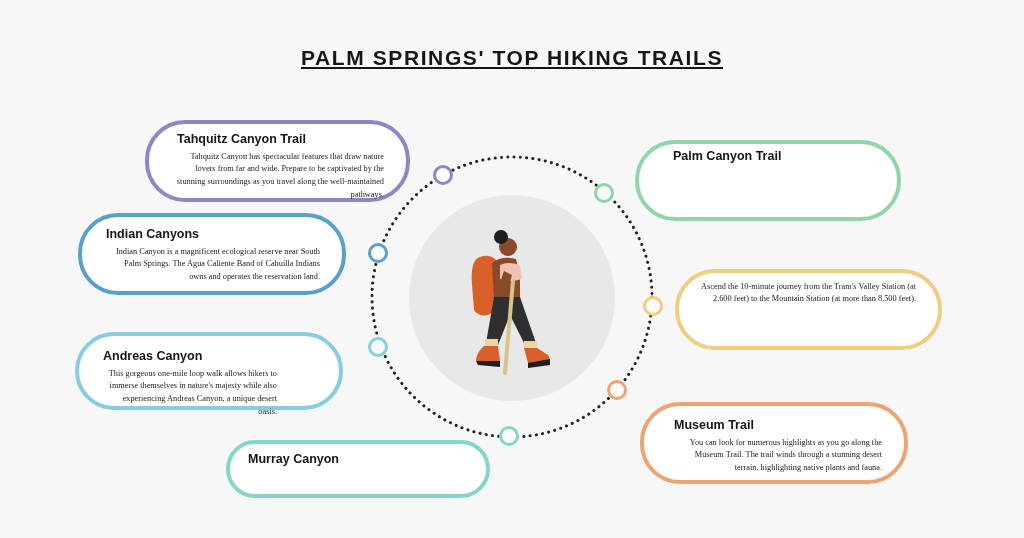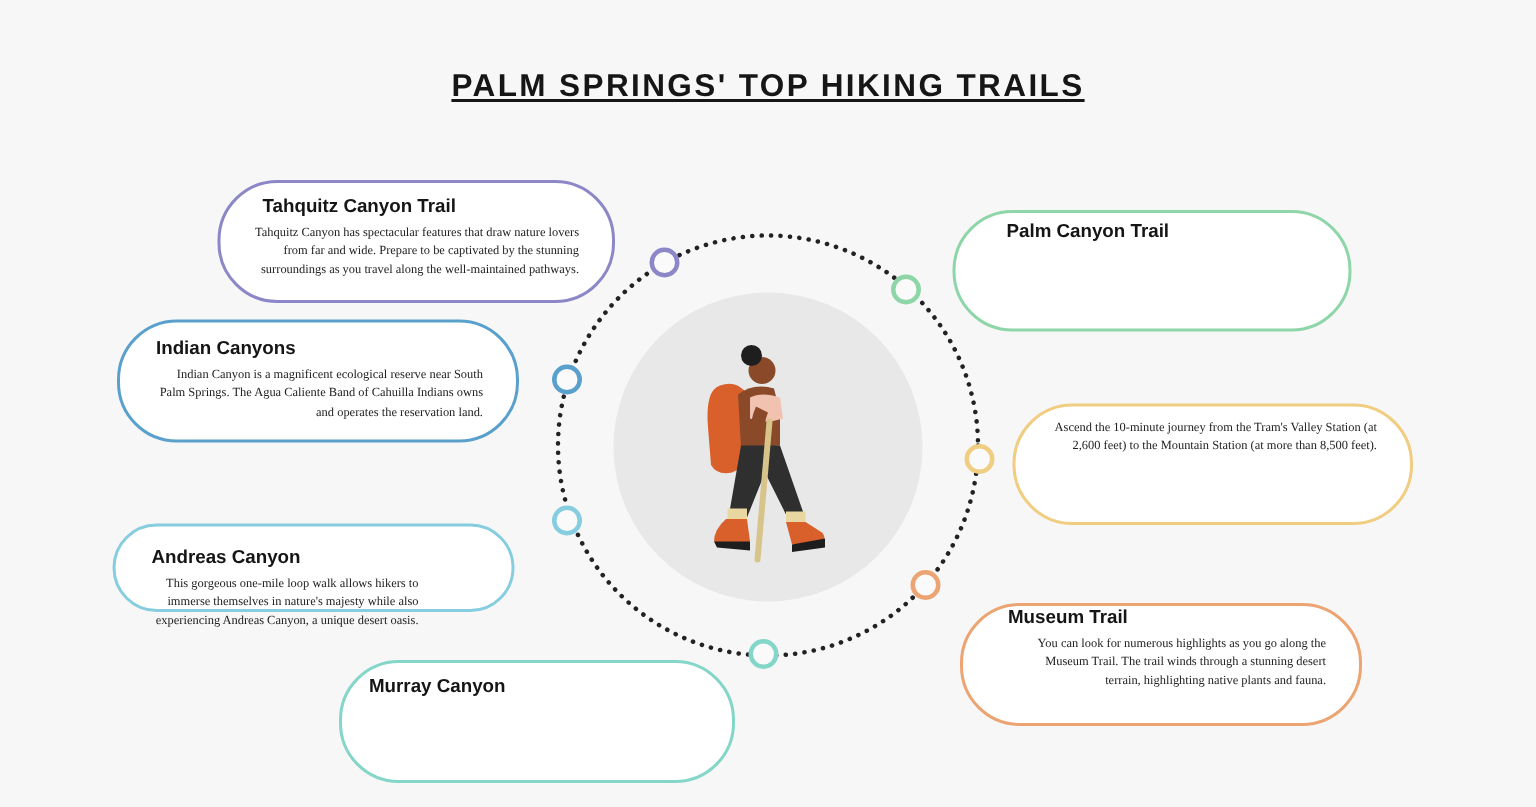--- a/index.html
+++ b/index.html
@@ -18,21 +18,21 @@
       font-weight: 900;
       font-size: 21px;
       letter-spacing: 1.6px;
       color: #161616;
       text-decoration: underline;
     }
     .diagram { position: absolute; left: 0; top: 0; width: 1024px; height: 538px; }
     .card {
       position: absolute;
       background: #ffffff;
-      border: 2px solid #4d7c0f;
+      border: 4px solid #4d7c0f;
       border-radius: 40px;
       padding: 8px 22px 6px 24px;
     }
     .card-title {
       font-family: "Liberation Sans", sans-serif;
       font-weight: bold;
       font-size: 12.5px;
       color: #151515;
       margin-bottom: 3px;
       line-height: 1.25;
@@ -117,35 +117,35 @@
   <div class="card" style="left:145px;top:120px;width:265px;height:82px;border-color:#8c88c8;padding-left:22px;">
     <div class="card-title" style="padding-left:6px;">Tahquitz Canyon Trail</div>
     <div class="card-body">Tahquitz Canyon has spectacular features that draw nature lovers from far and wide. Prepare to be captivated by the stunning surroundings as you travel along the well-maintained pathways.</div>
   </div>
 
   <div class="card" style="left:78px;top:213px;width:268px;height:82px;border-color:#5aa0cc;padding-top:10px;">
     <div class="card-title">Indian Canyons</div>
     <div class="card-body">Indian Canyon is a magnificent ecological reserve near South Palm Springs. The Agua Caliente Band of Cahuilla Indians owns and operates the reservation land.</div>
   </div>
 
-  <div class="card" style="left:75px;top:349px;width:268px;height:59px;border-color:#86cde0;padding-top:13px;">
+  <div class="card" style="left:75px;top:332px;width:268px;height:78px;border-color:#86cde0;padding-top:13px;">
     <div class="card-title">Andreas Canyon</div>
     <div class="card-body" style="padding-right:40px;">This gorgeous one-mile loop walk allows hikers to immerse themselves in nature's majesty while also experiencing Andreas Canyon, a unique desert oasis.</div>
   </div>
 
-  <div class="card" style="left:226px;top:440px;width:264px;height:82px;border-color:#84d6c8;padding-left:18px;">
+  <div class="card" style="left:226px;top:440px;width:264px;height:58px;border-color:#84d6c8;padding-left:18px;">
     <div class="card-title">Murray Canyon</div>
   </div>
 
   <div class="card" style="left:635px;top:140px;width:266px;height:81px;border-color:#8ed6a8;padding-left:30px;padding-top:5px;">
     <div class="card-title" style="padding-left:4px;">Palm Canyon Trail</div>
   </div>
 
   <div class="card" style="left:675px;top:269px;width:267px;height:81px;border-color:#f0cd80;padding-left:14px;padding-top:8px;">
     <div class="card-body" style="line-height:1.45;">Ascend the 10-minute journey from the Tram's Valley Station (at 2,600 feet) to the Mountain Station (at more than 8,500 feet).</div>
   </div>
 
-  <div class="card" style="left:640px;top:402px;width:268px;height:82px;border-color:#eca472;padding-left:30px;padding-top:0;">
+  <div class="card" style="left:640px;top:402px;width:268px;height:82px;border-color:#eca472;padding-left:30px;padding-top:12px;">
     <div class="card-title">Museum Trail</div>
     <div class="card-body">You can look for numerous highlights as you go along the Museum Trail. The trail winds through a stunning desert terrain, highlighting native plants and fauna.</div>
   </div>
 
 </div>
 
 </body></html>

